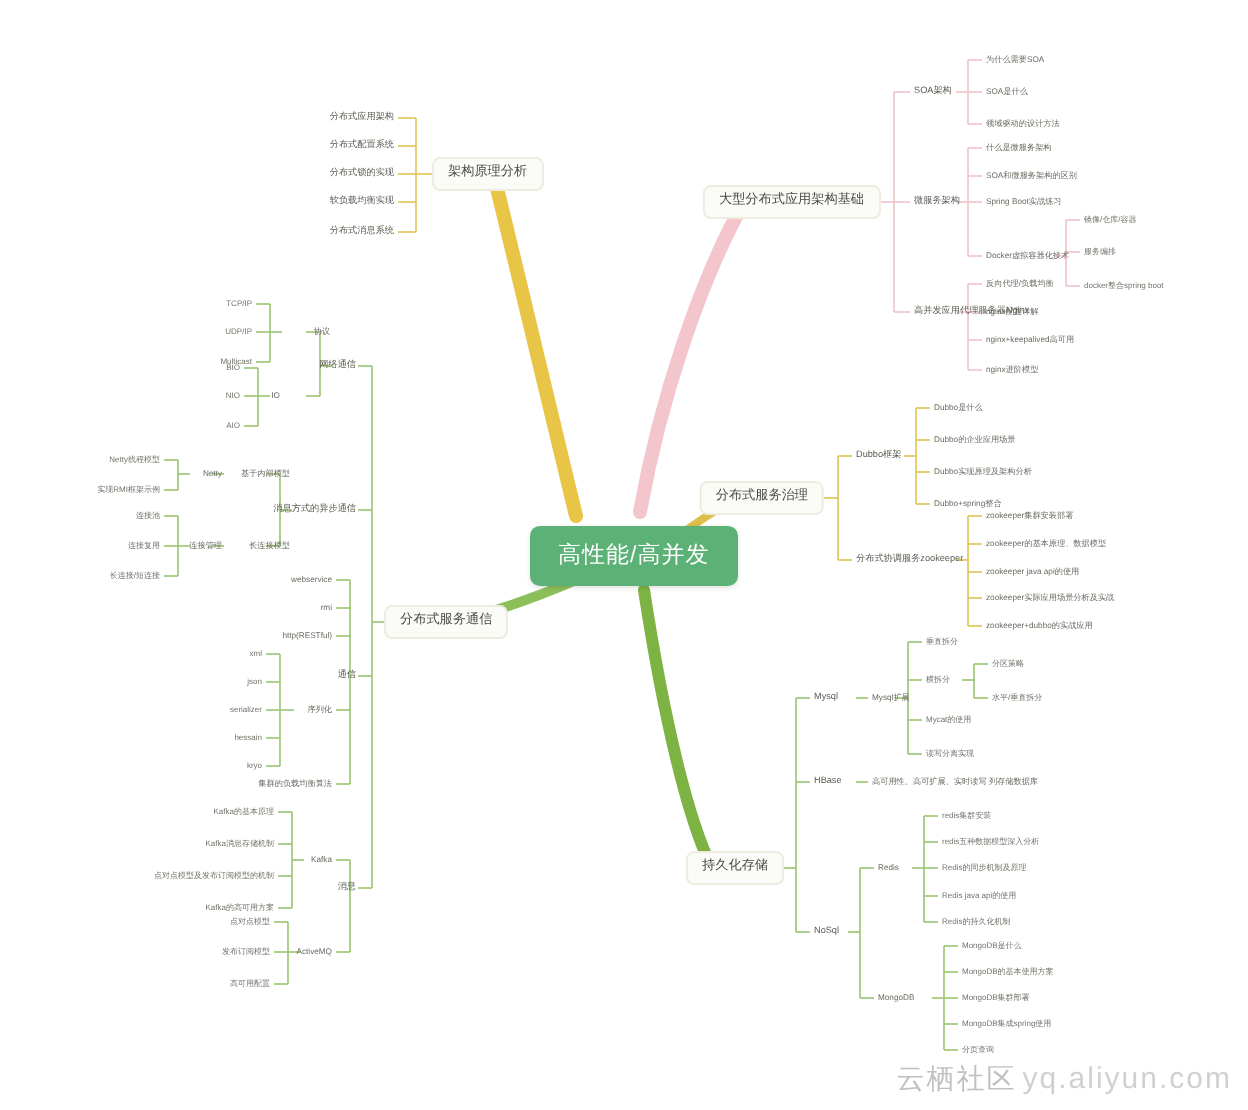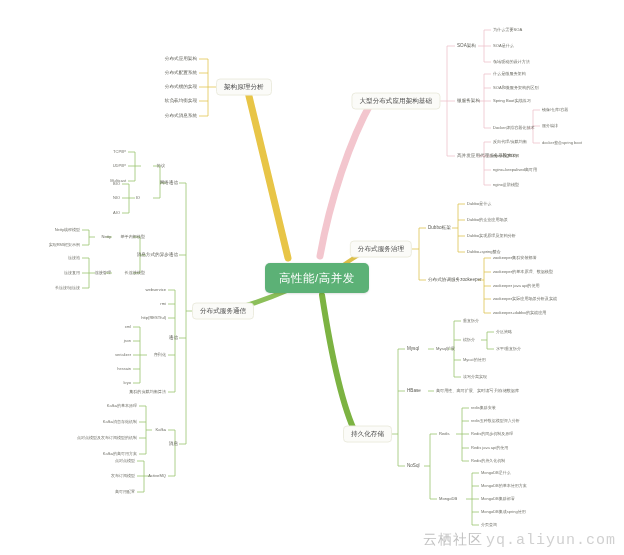--- a/index.html
+++ b/index.html
@@ -51,21 +51,21 @@
   }
   .right{text-align:left;}
   .left{text-align:right;transform:translate(-100%,-50%);}
 
   .watermark{
     position:absolute;
     right:8px;bottom:6px;
     font-size:15px;
     color:rgba(150,150,150,0.45);
     letter-spacing:1px;
-    font-family:Liberation Mono, monospace;
+    font-family:Liberation Sans, sans-serif;
     user-select:none;
   }
   .watermark .cn{
     color:rgba(130,130,130,0.5);
     font-size:14px;
     margin-right:3px;
   }
 </style>
 </head>
 <body>

